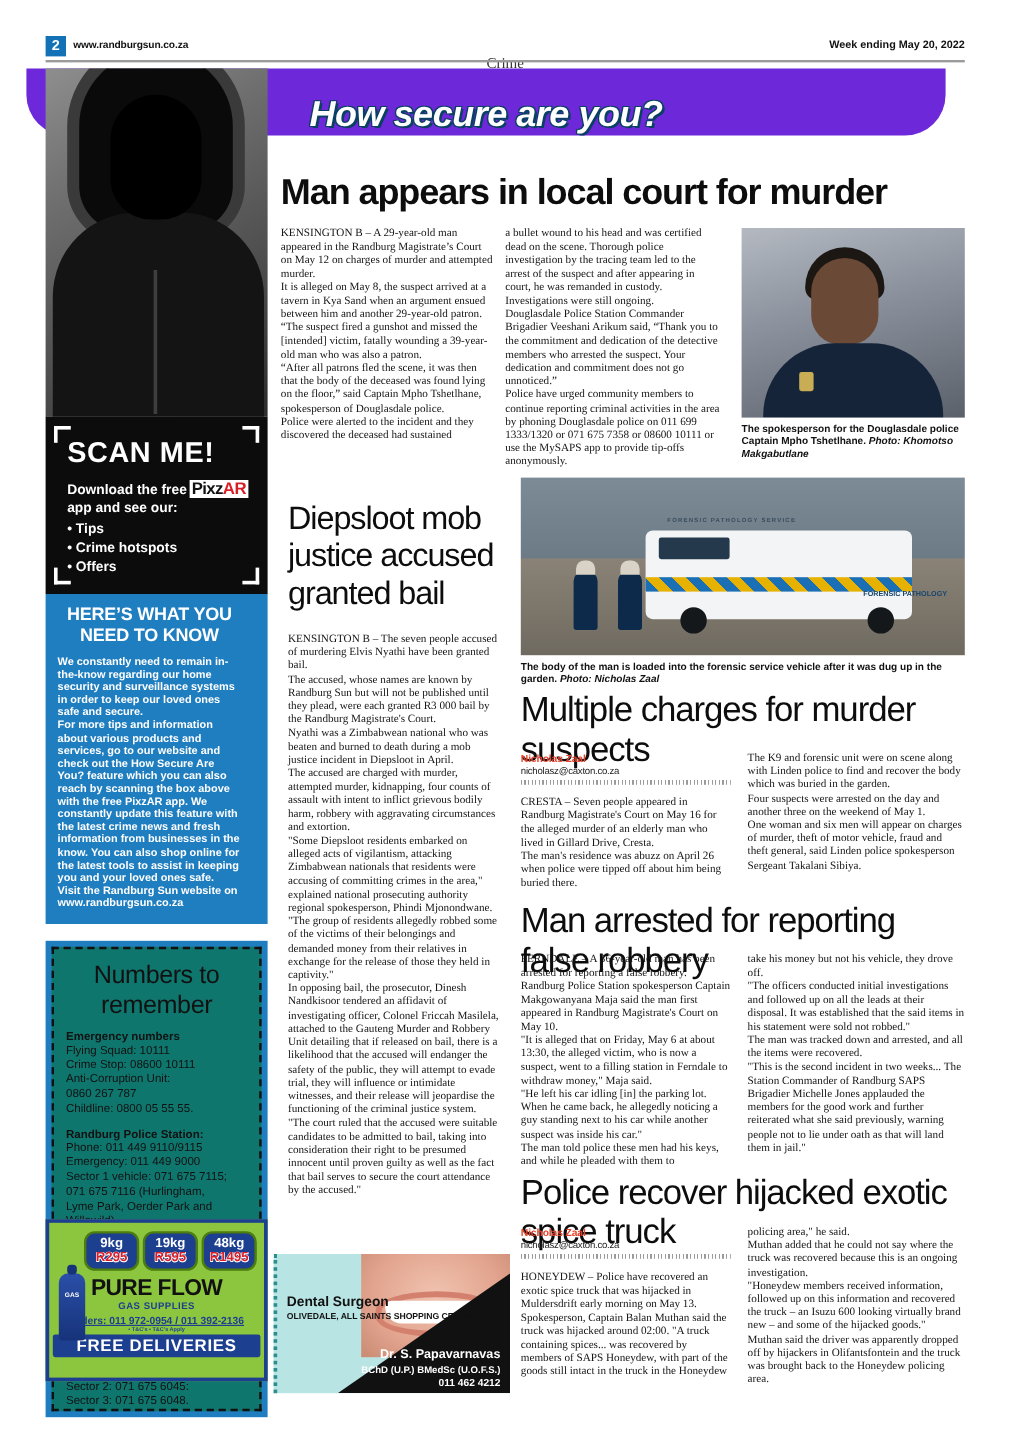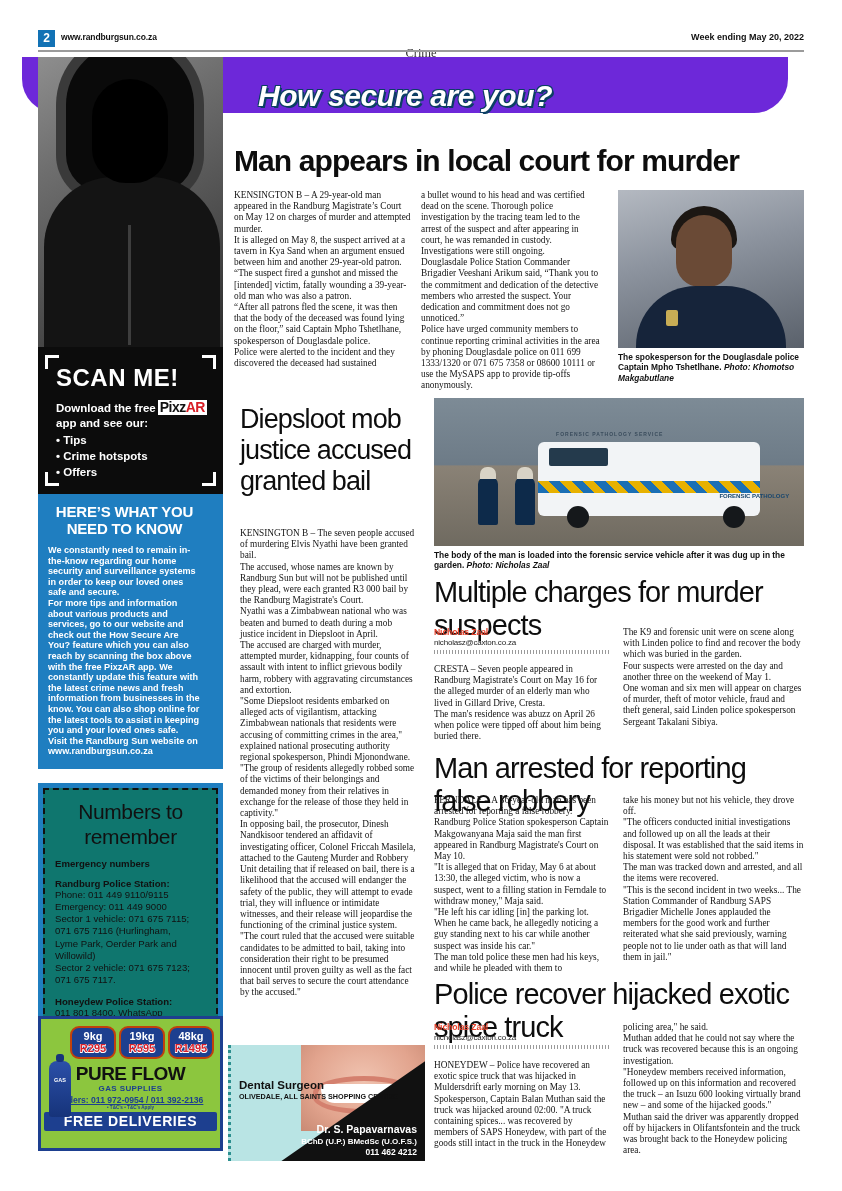--- a/index.html
+++ b/index.html
@@ -230,21 +230,21 @@
   }
   .gas-prices { display:flex; gap:3px; margin-top:4px; padding:0 3px; justify-content:flex-end; }
   .gas-cyl {
     position:absolute; left:8px; top:42px; width:22px; height:56px;
     background:linear-gradient(#2b4fa8,#16337a); border-radius:8px 8px 3px 3px;
     color:#fff; font-family:"Liberation Sans",sans-serif; font-weight:700;
     font-size:5.5px; text-align:center; padding-top:16px;
   }
   .gas-cyl::before { content:""; position:absolute; left:7px; top:-7px; width:8px; height:8px; background:#16337a; border-radius:3px; }
   .price-pill {
-    width:46px; background:#1d3f8f; border:2px solid #c2410c; border-radius:9px;
+    width:46px; background:#1d3f8f; border:2px solid #4d7c0f; border-radius:9px;
     text-align:center; padding:2px 0 3px 0;
   }
   .price-pill .kg {
     font-family:"Liberation Sans", sans-serif; font-weight:700;
     font-size:11px; color:#fff; line-height:12px;
   }
   .price-pill .rand {
     font-family:"Liberation Sans", sans-serif; font-weight:700;
     font-size:11px; color:#d8202b; line-height:12px;
     text-shadow: -0.5px -0.5px 0 #fff, 0.5px -0.5px 0 #fff, -0.5px 0.5px 0 #fff, 0.5px 0.5px 0 #fff;
@@ -361,20 +361,25 @@
       <div class="hwk-title">HERE’S WHAT YOU NEED TO KNOW</div>
       <div class="hwk-body" style="white-space:pre-line">We constantly need to remain in-the-know regarding our home security and surveillance systems in order to keep our loved ones safe and secure.
 For more tips and information about various products and services, go to our website and check out the How Secure Are You? feature which you can also reach by scanning the box above with the free PixzAR app. We constantly update this feature with the latest crime news and fresh information from businesses in the know. You can also shop online for the latest tools to assist in keeping you and your loved ones safe.
 Visit the Randburg Sun website on www.randburgsun.co.za</div>
     </div>
 
     <div class="numbers-box">
       <div class="numbers-inner">
         <div class="numbers-title">Numbers to remember</div>
         <div class="num-h">Emergency numbers</div>
+        <div class="num-l" style="white-space:pre-line">Flying Squad: 10111
+Crime Stop: 08600 10111
+Anti-Corruption Unit:
+0860 267 787
+Childline: 0800 05 55 55.</div>
         <div class="num-h">Randburg Police Station:</div>
         <div class="num-l" style="white-space:pre-line">Phone: 011 449 9110/9115
 Emergency: 011 449 9000
 Sector 1 vehicle: 071 675 7115;
 071 675 7116 (Hurlingham,
 Lyme Park, Oerder Park and
 Willowild)
 Sector 2 vehicle: 071 675 7123;
 071 675 7117.</div>
         <div class="num-h">Honeydew Police Station:</div>
@@ -413,21 +418,21 @@
     <div class="officer-face"></div>
     <div class="officer-body"></div>
     <div class="officer-badge"></div>
   </div>
   <div class="caption" style="position:absolute; left:618px; top:352px; width:186px;">
     <span>The spokesperson for the Douglasdale police Captain Mpho Tshetlhane.</span>
     <em>Photo: Khomotso Makgabutlane</em>
   </div>
 
   <div style="position:absolute; left:240px; top:404px; width:178px;">
-    <div class="headline-lg" style="font-size:27px; line-height:31px;">Diepsloot mob justice accused granted bail</div>
+    <div class="headline-lg" style="font-size:27px; line-height:31px;margin-top:13px;">Diepsloot mob justice accused granted bail</div>
   </div>
   <div class="body-col" style="position:absolute; left:240px; top:528px; width:178px;">
     <div style="white-space:pre-line;">KENSINGTON B – The seven people accused of murdering Elvis Nyathi have been granted bail.
 The accused, whose names are known by Randburg Sun but will not be published until they plead, were each granted R3 000 bail by the Randburg Magistrate's Court.
 Nyathi was a Zimbabwean national who was beaten and burned to death during a mob justice incident in Diepsloot in April.
 The accused are charged with murder, attempted murder, kidnapping, four counts of assault with intent to inflict grievous bodily harm, robbery with aggravating circumstances and extortion.
 "Some Diepsloot residents embarked on alleged acts of vigilantism, attacking Zimbabwean nationals that residents were accusing of committing crimes in the area," explained national prosecuting authority regional spokesperson, Phindi Mjonondwane.
 "The group of residents allegedly robbed some of the victims of their belongings and demanded money from their relatives in exchange for the release of those they held in captivity."
 In opposing bail, the prosecutor, Dinesh Nandkisoor tendered an affidavit of investigating officer, Colonel Friccah Masilela, attached to the Gauteng Murder and Robbery Unit detailing that if released on bail, there is a likelihood that the accused will endanger the safety of the public, they will attempt to evade trial, they will influence or intimidate witnesses, and their release will jeopardise the functioning of the criminal justice system.
 "The court ruled that the accused were suitable candidates to be admitted to bail, taking into consideration their right to be presumed innocent until proven guilty as well as the fact that bail serves to secure the court attendance by the accused."</div>

